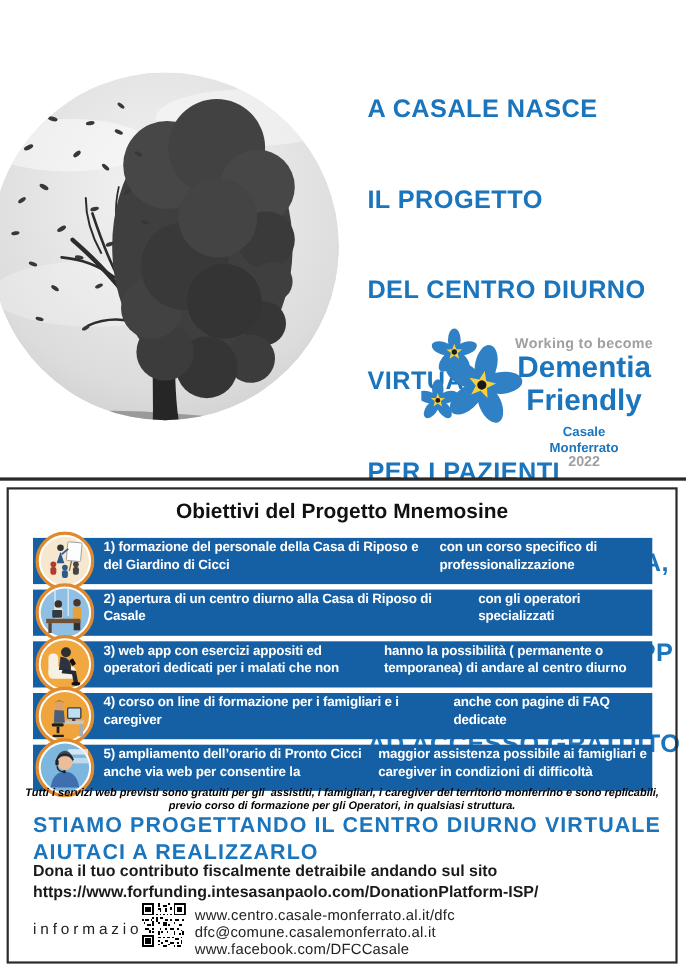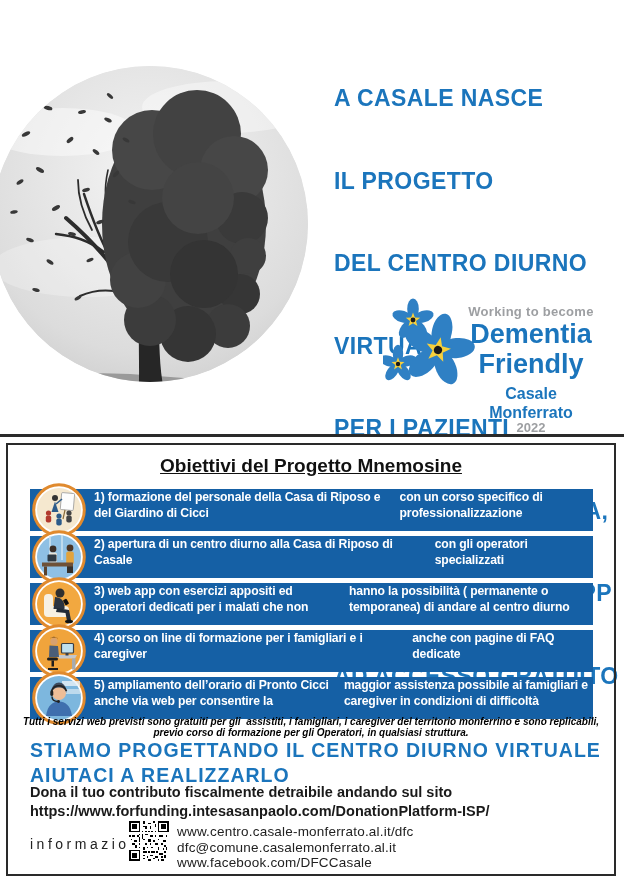--- a/index.html
+++ b/index.html
@@ -8,27 +8,27 @@
   .abs{position:absolute;}
 
   
   .headline{left:326px;top:30px;width:296px;color:var(--headline_blue);
     font-size:23px;font-weight:bold;line-height:27.5px;letter-spacing:.4px;white-space:pre-wrap;margin-left:8px;}
 
   
   .logo-text{left:438px;top:297px;width:186px;text-align:center;line-height:1;}
   .logo-tag{font-size:13px;color:var(--logo_gray);font-weight:bold;letter-spacing:.3px;margin-top:8px;}
   .logo-big{font-size:27px;color:var(--headline_blue);font-weight:bold;margin-top:3px;}
-  .logo-place{font-size:16px;color:var(--headline_blue);font-weight:bold;margin-top:3px;}
+  .logo-place{font-size:12px;color:var(--headline_blue);font-weight:bold;margin-top:3px;}
   .logo-year{font-size:13px;color:var(--logo_gray);font-weight:bold;margin-top:0;}
 
   .divider{left:0;top:434px;width:624px;height:3px;background:#2a2a2a;}
   .panel{left:6px;top:443px;width:610px;height:433px;border:2px solid #2a2a2a;box-sizing:border-box;}
 
-  .obj-title{left:6px;top:455px;width:610px;text-align:center;font-size:19px;font-weight:bold;color:#111;text-decoration:underline;}
+  .obj-title{left:6px;top:455px;width:610px;text-align:center;font-size:19px;font-weight:bold;color:#111;}
 
   .obj-row{left:30px;width:563px;height:42px;}
   .obj-bar{position:absolute;left:0;top:0;width:100%;height:100%;background:var(--bar_blue);
     display:flex;flex-direction:row;justify-content:center;padding-left:64px;box-sizing:border-box;}
   .obj-line{color:#fff;font-size:12.2px;font-weight:bold;line-height:16px;letter-spacing:-.15px;white-space:pre-wrap;}
   .obj-line2{padding-left:15px;}
   .obj-icon{position:absolute;left:2px;top:-6px;width:54px;height:54px;}
 
   .disclaimer{left:10px;top:716px;width:602px;text-align:center;font-size:10px;font-weight:bold;
     color:#000;white-space:pre-wrap;font-style:italic;}

